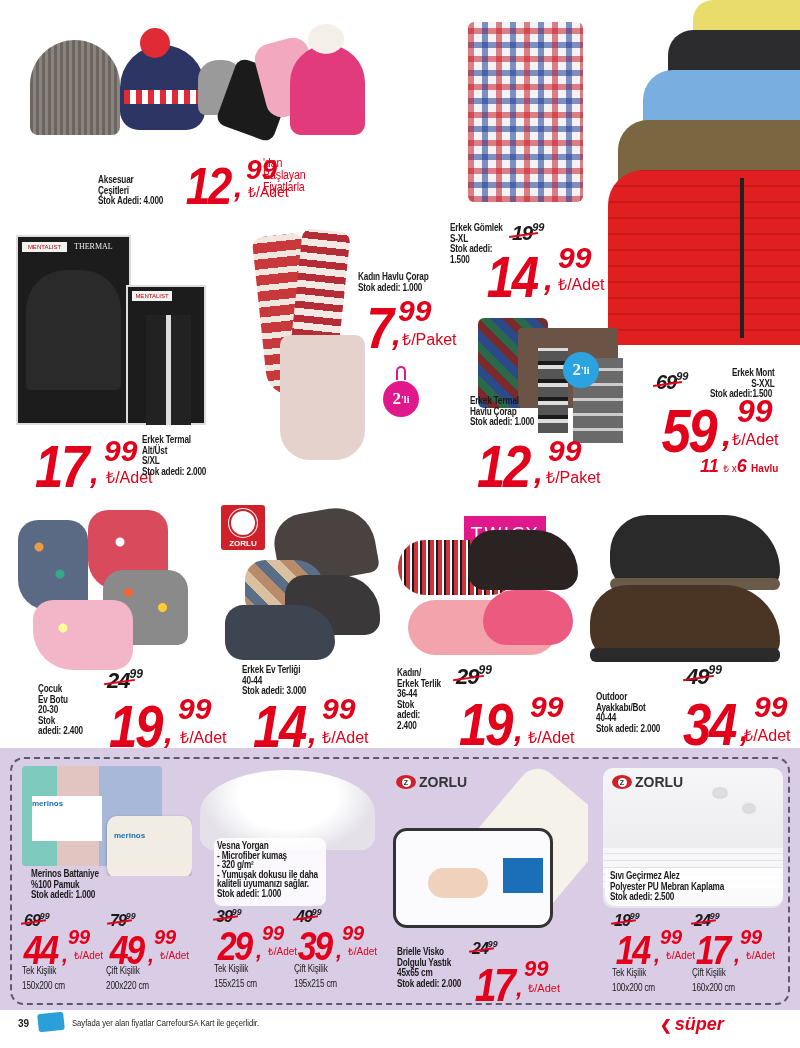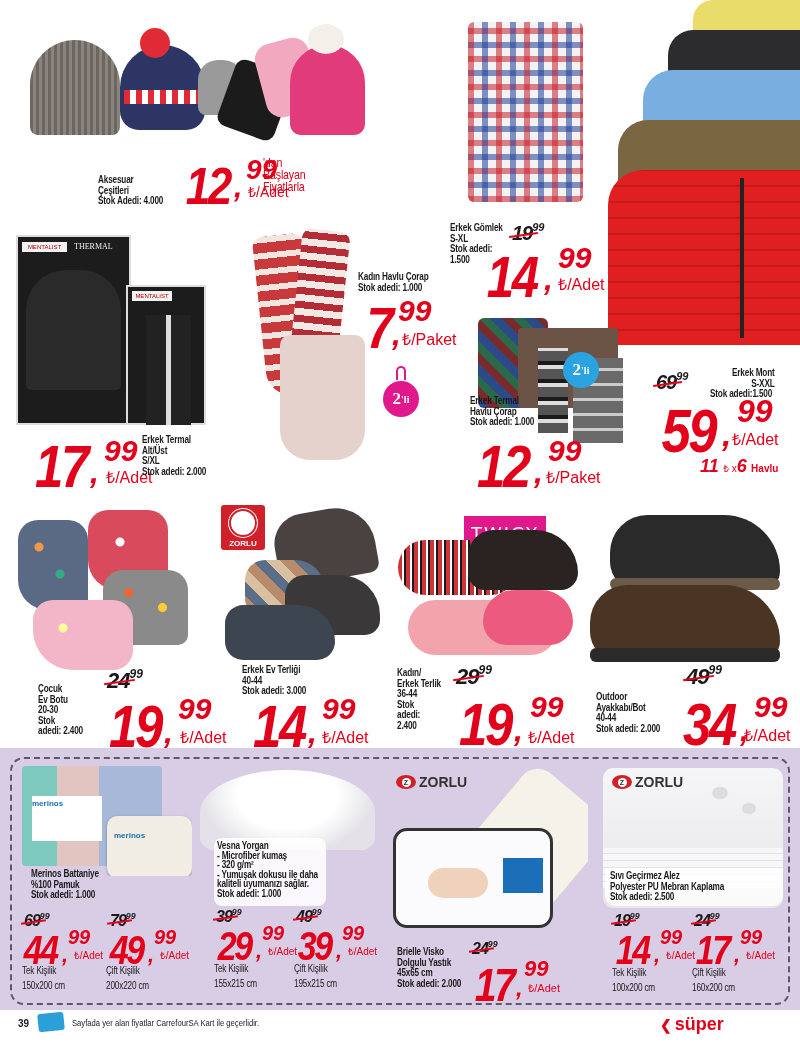--- a/index.html
+++ b/index.html
@@ -445,14 +445,14 @@
 <div class="label" style="left:692px;top:968px;font-weight:normal;">
   <div>Çift Kişilik</div>
   <div style="margin-top:4px;">160x200 cm</div>
 </div>
 
 <div class="abs" style="left:18px;top:1018px;font-size:10px;font-weight:bold;">39</div>
 <div class="abs" style="left:38px;top:1013px;width:26px;height:18px;background:#2a9fd8;border-radius:3px;transform:rotate(-6deg);"></div>
 <div class="footer-text">Sayfada yer alan fiyatlar CarrefourSA Kart ile geçerlidir.</div>
 <div class="abs" style="left:660px;top:1014px;display:flex;align-items:center;gap:3px;">
   <span style="color:#e3001b;font-size:14px;font-weight:bold;">❮</span>
-  <span style="color:#e3001b;font-size:18px;font-weight:bold;">süper</span>
+  <span style="color:#e3001b;font-size:18px;font-style:italic;font-weight:bold;">süper</span>
 </div>
 
 </body></html>

